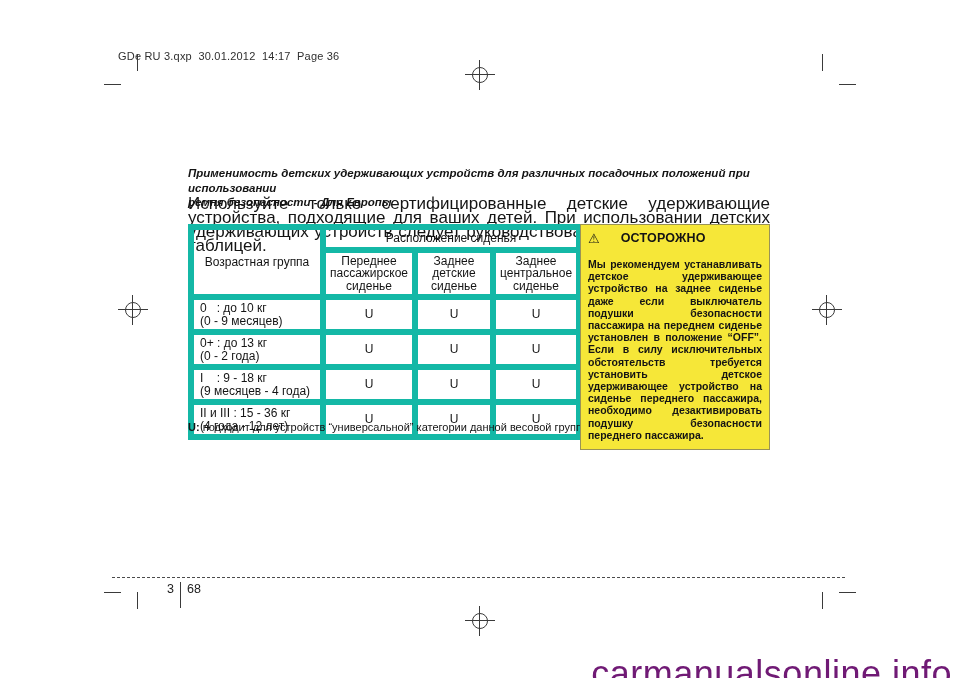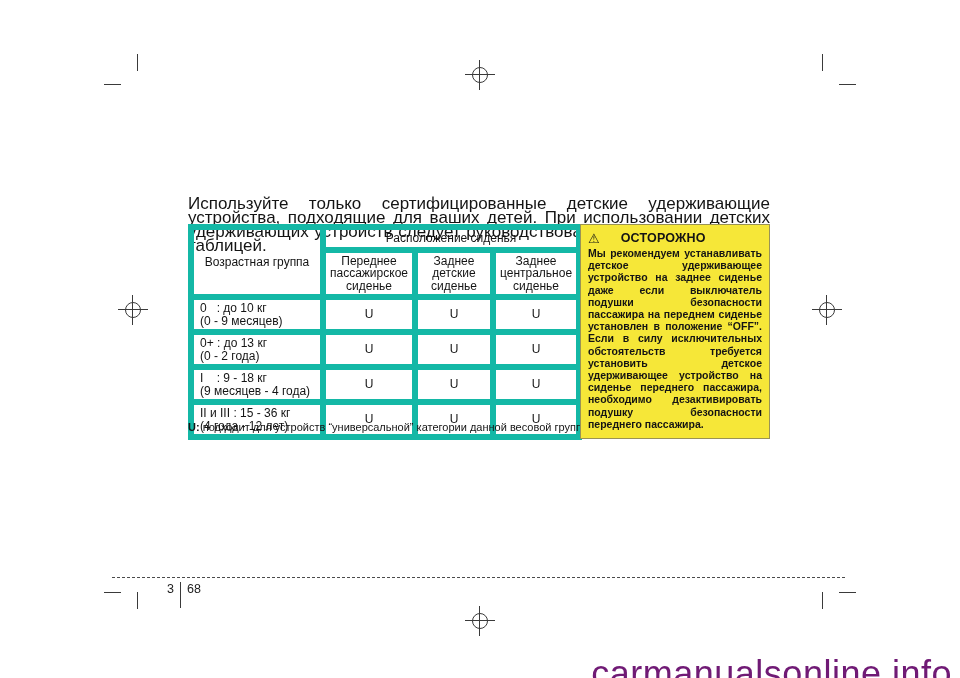--- a/index.html
+++ b/index.html
@@ -60,21 +60,21 @@
   .footnote { position:absolute; left:188px; top:421px; font-size:11px; }
 
   .warnbox {
     position:absolute; left:580px; top:224px; width:190px;
     border:1px solid #9a9355; padding:6px 7px 8px 7px;
   }
   .warn-title-row { display:flex; align-items:center; gap:5px; }
   .warn-icon { font-size:13px; line-height:13px; }
   .warn-title { font-size:12.5px; font-weight:bold; letter-spacing:0.2px;margin-left:16px; }
   .warn-body {
-    margin-top:2px; font-size:10.5px; font-weight:bold;
+    margin-top:13px; font-size:10.5px; font-weight:bold;
     line-height:12.2px; text-align:justify;
   }
 
   .dash-line {
     position:absolute; left:112px; top:577px; width:733px;
     border-top:1px dashed #4a4a4a;
   }
 
   .footer-pagenum {
     position:absolute; left:167px; top:582px;
@@ -89,20 +89,21 @@
   .site-mark {
     position:absolute; right:8px; top:653px;
     font-size:36px; color:#701a75; letter-spacing:0.5px;
   }
 </style>
 </head>
 <body>
 
 <div class="page">
 
+  <div class="print-header">GDe RU 3.qxp  30.01.2012  14:17  Page 36</div>
 
   <div class="regmark" style="left:465px;top:60px;">
     <span class="circ"></span>
     <span class="h"></span>
     <span class="v"></span>
   </div>
   <div class="regmark" style="left:118px;top:295px;">
     <span class="circ"></span>
     <span class="h"></span>
     <span class="v"></span>
@@ -121,20 +122,24 @@
   <span class="tick tick-v" style="left:137px;top:54px;"></span>
   <span class="tick tick-h" style="left:104px;top:84px;"></span>
   <span class="tick tick-v" style="left:822px;top:54px;"></span>
   <span class="tick tick-h" style="left:839px;top:84px;"></span>
   <span class="tick tick-v" style="left:137px;top:592px;"></span>
   <span class="tick tick-h" style="left:104px;top:592px;"></span>
   <span class="tick tick-v" style="left:822px;top:592px;"></span>
   <span class="tick tick-h" style="left:839px;top:592px;"></span>
 
 
+  <div class="heading">
+    <span class="hl">Применимость детских удерживающих устройств для различных посадочных положений при использовании</span>
+    <span class="hl">ремня безопасности - Для Европы</span>
+  </div>
 
   <div class="bodytext">Используйте только сертифицированные детские удерживающие устройства, подходящие для ваших детей. При использовании детских удерживающих устройств следует руководствоваться приведенной ниже таблицей.</div>
 
   <table class="crs">
     <colgroup>
       <col style="width:132px">
         <col style="width:84px">
         <col style="width:78px">
         <col style="width:81px">
     </colgroup>

